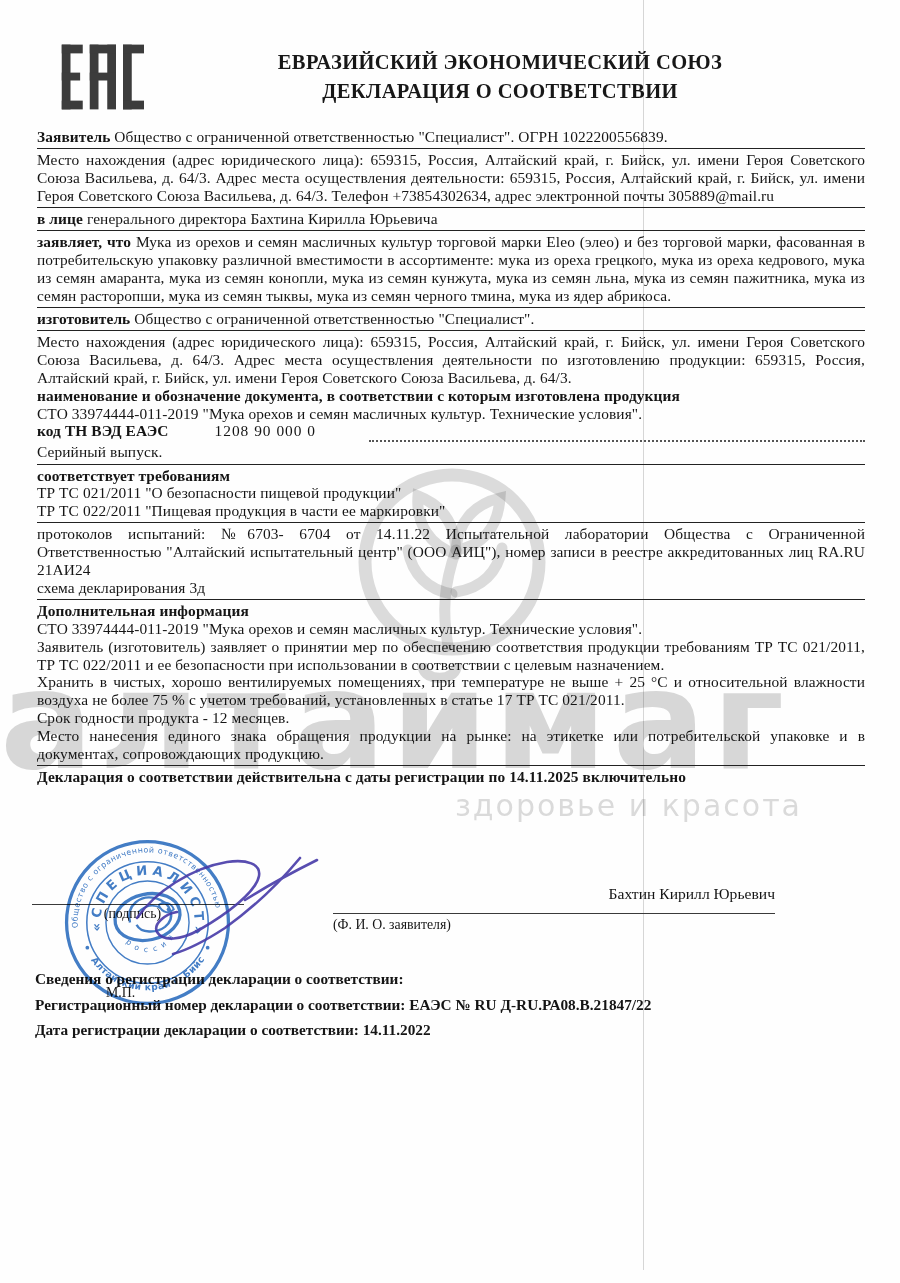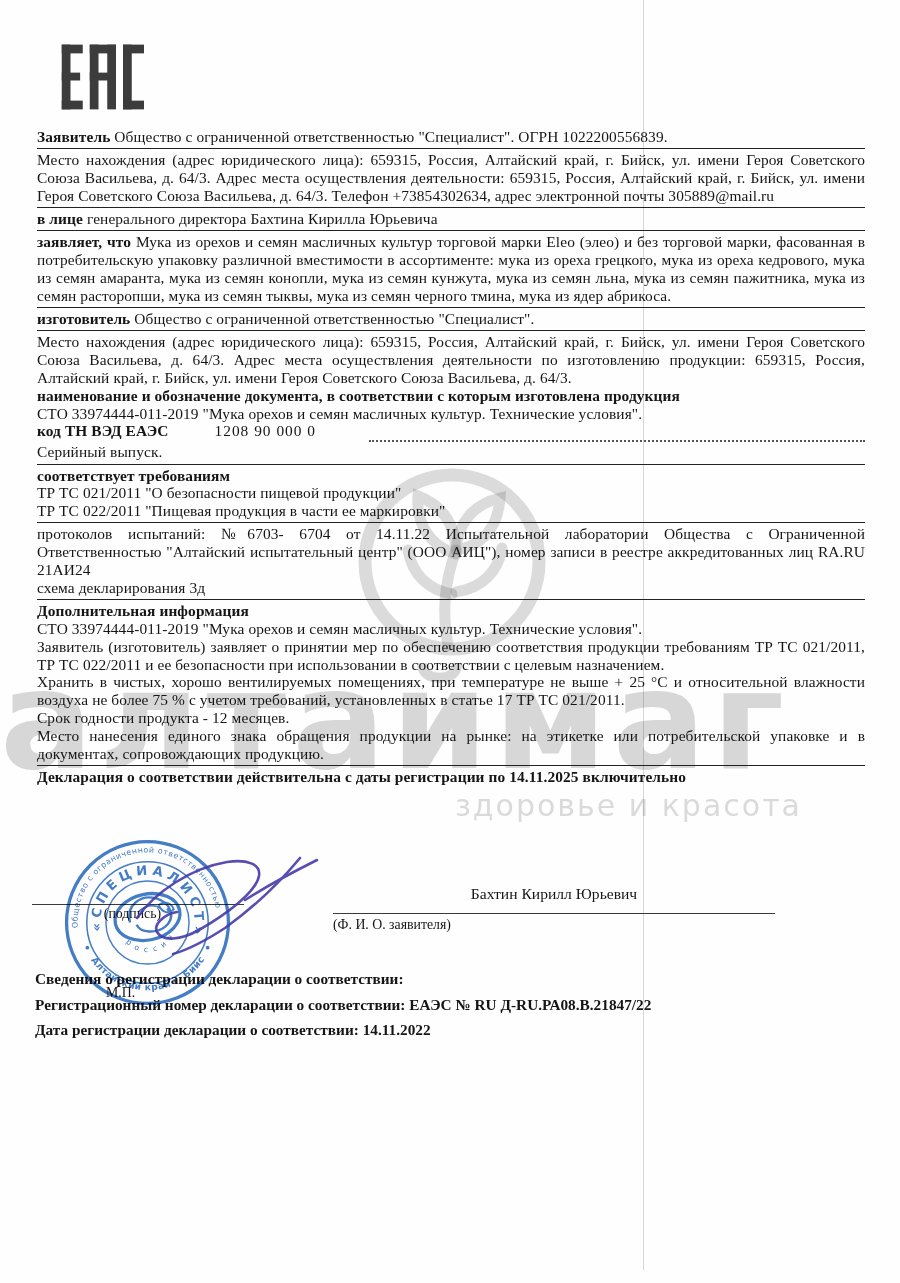--- a/index.html
+++ b/index.html
@@ -31,21 +31,21 @@
   .rule-dotted{border:none;border-top:2px dotted #555;margin:0 0 1px 332px;height:0;}
   b{font-weight:bold;}
   .code{padding-left:46px;letter-spacing:1px;}
   
   .abs{position:absolute;}
   .sig-line{border-top:1.5px solid #3a3a3a;height:0;z-index:3;}
   .sig-line-left{left:32px;top:904px;width:212px;}
   .sig-line-right{left:333px;top:913px;width:442px;}
   .podpis{left:70px;top:906px;width:125px;text-align:center;font-size:13.8px;z-index:4;}
   .mp{left:106px;top:985px;font-size:13.8px;z-index:4;}
-  .fio-name{left:333px;top:885px;width:442px;text-align:center;font-size:15.6px;z-index:3;}
+  .fio-name{left:333px;top:885px;width:442px;text-align:right;font-size:15.6px;z-index:3;}
   .fio-caption{left:333px;top:917px;width:442px;text-align:left;font-size:13.8px;z-index:3;}
   .registration{left:35px;top:966px;width:820px;z-index:3;font-weight:bold;font-size:15.3px;line-height:25.5px;}
   .registration p{margin:0;}
   
   .stamp{left:60px;top:835px;width:175px;height:175px;z-index:5;mix-blend-mode:multiply;opacity:.9;}
   .stamp text{font-family:"DejaVu Sans","Liberation Sans",sans-serif;fill:#2e6fc0;}
   .signature{left:95px;top:840px;width:230px;height:135px;z-index:6;}
 </style>
 </head>
 <body>
@@ -75,20 +75,24 @@
       <rect x="2" y="68" width="24" height="10"></rect>
       <rect x="34" y="4" width="10" height="74"></rect>
       <rect x="54" y="4" width="10" height="74"></rect>
       <rect x="34" y="4" width="30" height="10"></rect>
       <rect x="34" y="36" width="30" height="9"></rect>
       <rect x="72" y="4" width="10" height="74"></rect>
       <rect x="72" y="4" width="24" height="10"></rect>
       <rect x="72" y="68" width="24" height="10"></rect>
     </g>
   </svg>
+  <div class="title">
+    <div>ЕВРАЗИЙСКИЙ ЭКОНОМИЧЕСКИЙ СОЮЗ</div>
+    <div>ДЕКЛАРАЦИЯ О СООТВЕТСТВИИ</div>
+  </div>
 
   <div class="content">
     <p class="nj"><b>Заявитель</b><span> Общество с ограниченной ответственностью "Специалист". ОГРН 1022200556839.</span></p>
     <hr class="rule">
     <p>Место нахождения (адрес юридического лица): 659315, Россия, Алтайский край, г. Бийск, ул. имени Героя Советского Союза Васильева, д. 64/3. Адрес места осуществления деятельности: 659315, Россия, Алтайский край, г. Бийск, ул. имени Героя Советского Союза Васильева, д. 64/3. Телефон +73854302634, адрес электронной почты 305889@mail.ru</p>
     <hr class="rule">
     <p class="nj"><b>в лице</b><span> генерального директора Бахтина Кирилла Юрьевича</span></p>
     <hr class="rule">
     <p><b>заявляет, что</b><span> Мука из орехов и семян масличных культур торговой марки Eleo (элео) и без торговой марки, фасованная в потребительскую упаковку различной вместимости в ассортименте: мука из ореха грецкого, мука из ореха кедрового, мука из семян амаранта, мука из семян конопли, мука из семян кунжута, мука из семян льна, мука из семян пажитника, мука из семян расторопши, мука из семян тыквы, мука из семян черного тмина, мука из ядер абрикоса.</span></p>
     <hr class="rule">

